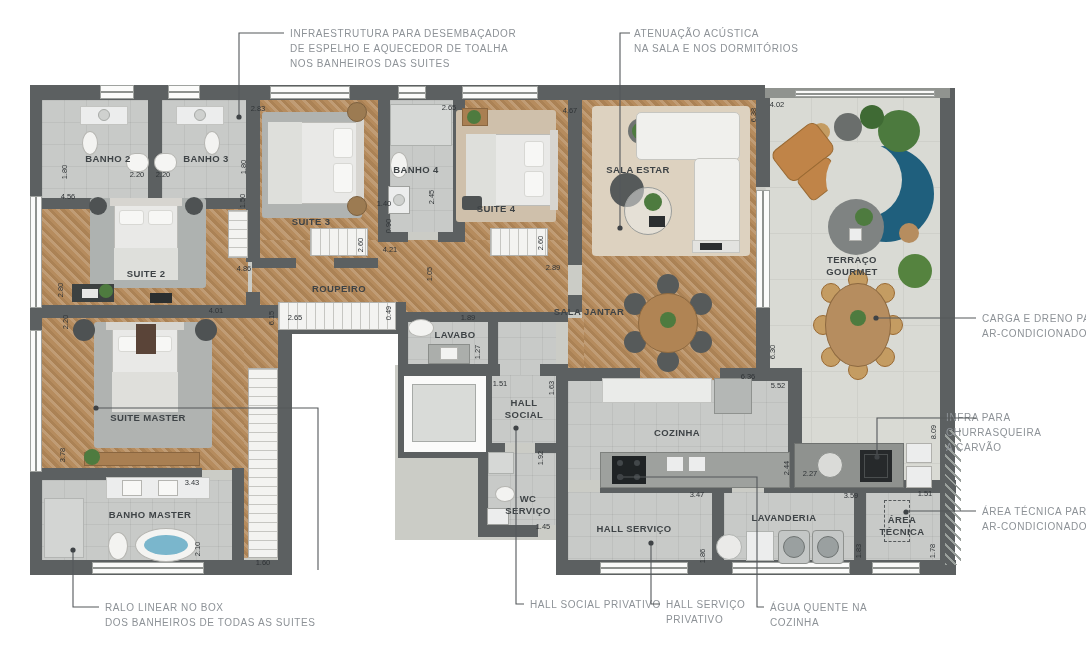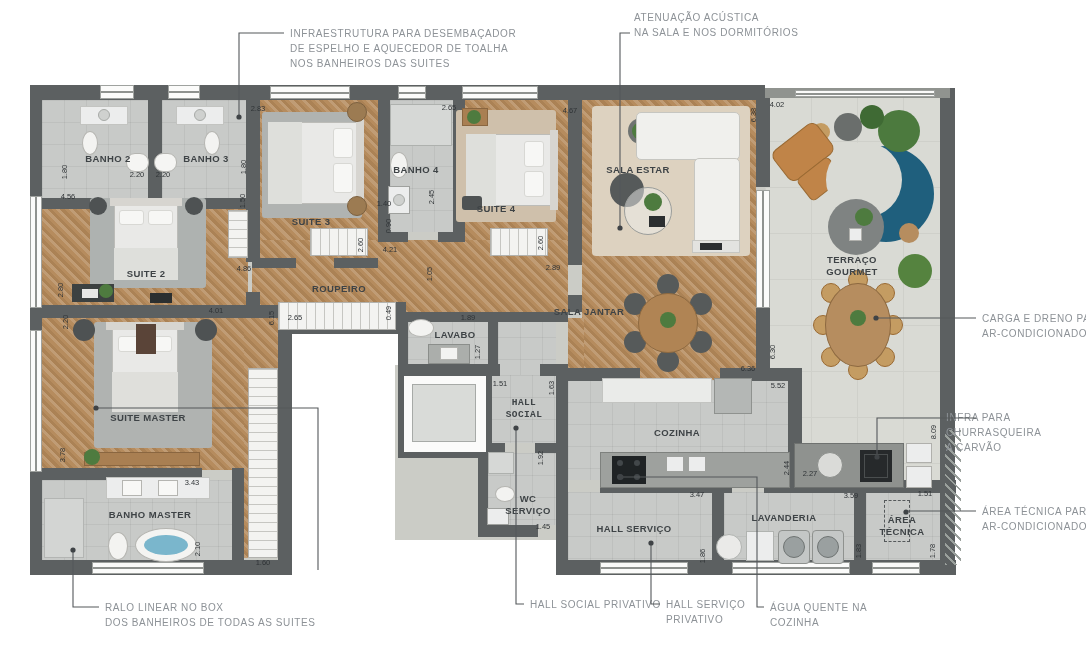--- a/index.html
+++ b/index.html
@@ -268,21 +268,21 @@
       <div class="rlabel" style="left: 311px; top: 222px;">SUITE 3</div>
       <div class="rlabel" style="left: 416px; top: 170px;">BANHO 4</div>
       <div class="rlabel" style="left: 496px; top: 209px;">SUITE 4</div>
       <div class="rlabel" style="left: 638px; top: 170px;">SALA ESTAR</div>
       <div class="rlabel" style="left: 852px; top: 266px;">TERRAÇO
 GOURMET</div>
       <div class="rlabel" style="left: 339px; top: 289px;">ROUPEIRO</div>
       <div class="rlabel" style="left: 455px; top: 335px;">LAVABO</div>
       <div class="rlabel" style="left: 589px; top: 312px;">SALA JANTAR</div>
       <div class="rlabel" style="left: 148px; top: 418px;">SUITE MASTER</div>
-      <div class="rlabel" style="left: 524px; top: 409px; font-family: Liberation Mono, monospace;">HALL
+      <div class="rlabel" style="left: 524px; top: 409px;">HALL
 SOCIAL</div>
       <div class="rlabel" style="left: 677px; top: 433px;">COZINHA</div>
       <div class="rlabel" style="left: 150px; top: 515px;">BANHO MASTER</div>
       <div class="rlabel" style="left: 528px; top: 505px;">WC
 SERVIÇO</div>
       <div class="rlabel" style="left: 634px; top: 529px;">HALL SERVIÇO</div>
       <div class="rlabel" style="left: 784px; top: 518px;">LAVANDERIA</div>
       <div class="rlabel" style="left: 902px; top: 526px;">ÁREA
 TÉCNICA</div>
       <div class="dim" style="left: 258px; top: 108px;">2.83</div>
@@ -304,21 +304,21 @@
       <div class="dim" style="left: 295px; top: 317px;">2.65</div>
       <div class="dim rot" style="left: 388px; top: 313px;">0.49</div>
       <div class="dim" style="left: 384px; top: 203px;">1.40</div>
       <div class="dim rot" style="left: 388px; top: 226px;">0.90</div>
       <div class="dim rot" style="left: 431px; top: 197px;">2.45</div>
       <div class="dim rot" style="left: 360px; top: 245px;">2.60</div>
       <div class="dim rot" style="left: 540px; top: 243px;">2.60</div>
       <div class="dim" style="left: 390px; top: 249px;">4.21</div>
       <div class="dim rot" style="left: 429px; top: 274px;">1.05</div>
       <div class="dim" style="left: 553px; top: 267px;">2.89</div>
-      <div class="dim" style="left: 748px; top: 368px;">6.36</div>
+      <div class="dim" style="left: 748px; top: 376px;">6.36</div>
       <div class="dim rot" style="left: 772px; top: 352px;">6.30</div>
       <div class="dim" style="left: 778px; top: 385px;">5.52</div>
       <div class="dim" style="left: 468px; top: 317px;">1.89</div>
       <div class="dim rot" style="left: 477px; top: 352px;">1.27</div>
       <div class="dim" style="left: 500px; top: 383px;">1.51</div>
       <div class="dim rot" style="left: 551px; top: 388px;">1.63</div>
       <div class="dim rot" style="left: 540px; top: 458px;">1.92</div>
       <div class="dim" style="left: 543px; top: 526px;">1.45</div>
       <div class="dim rot" style="left: 62px; top: 455px;">3.78</div>
       <div class="dim" style="left: 192px; top: 482px;">3.43</div>
@@ -329,21 +329,21 @@
       <div class="dim rot" style="left: 786px; top: 468px;">2.44</div>
       <div class="dim" style="left: 810px; top: 473px;">2.27</div>
       <div class="dim" style="left: 851px; top: 495px;">3.59</div>
       <div class="dim" style="left: 925px; top: 493px;">1.51</div>
       <div class="dim rot" style="left: 933px; top: 432px;">8.09</div>
       <div class="dim rot" style="left: 858px; top: 551px;">1.83</div>
       <div class="dim rot" style="left: 932px; top: 551px;">1.78</div>
       <div class="note" style="left: 290px; top: 26px;">INFRAESTRUTURA PARA DESEMBAÇADOR
 DE ESPELHO E AQUECEDOR DE TOALHA
 NOS BANHEIROS DAS SUITES</div>
-      <div class="note" style="left: 634px; top: 10px;">ATENUAÇÃO ACÚSTICA
+      <div class="note" style="left: 634px; top: 26px;">ATENUAÇÃO ACÚSTICA
 NA SALA E NOS DORMITÓRIOS</div>
       <div class="note" style="left: 982px; top: 311px;">CARGA E DRENO PARA
 AR-CONDICIONADO</div>
       <div class="note" style="left: 946px; top: 410px;">INFRA PARA
 CHURRASQUEIRA
 A CARVÃO</div>
       <div class="note" style="left: 982px; top: 504px;">ÁREA TÉCNICA PARA
 AR-CONDICIONADO</div>
       <div class="note" style="left: 105px; top: 600px;">RALO LINEAR NO BOX
 DOS BANHEIROS DE TODAS AS SUITES</div>

